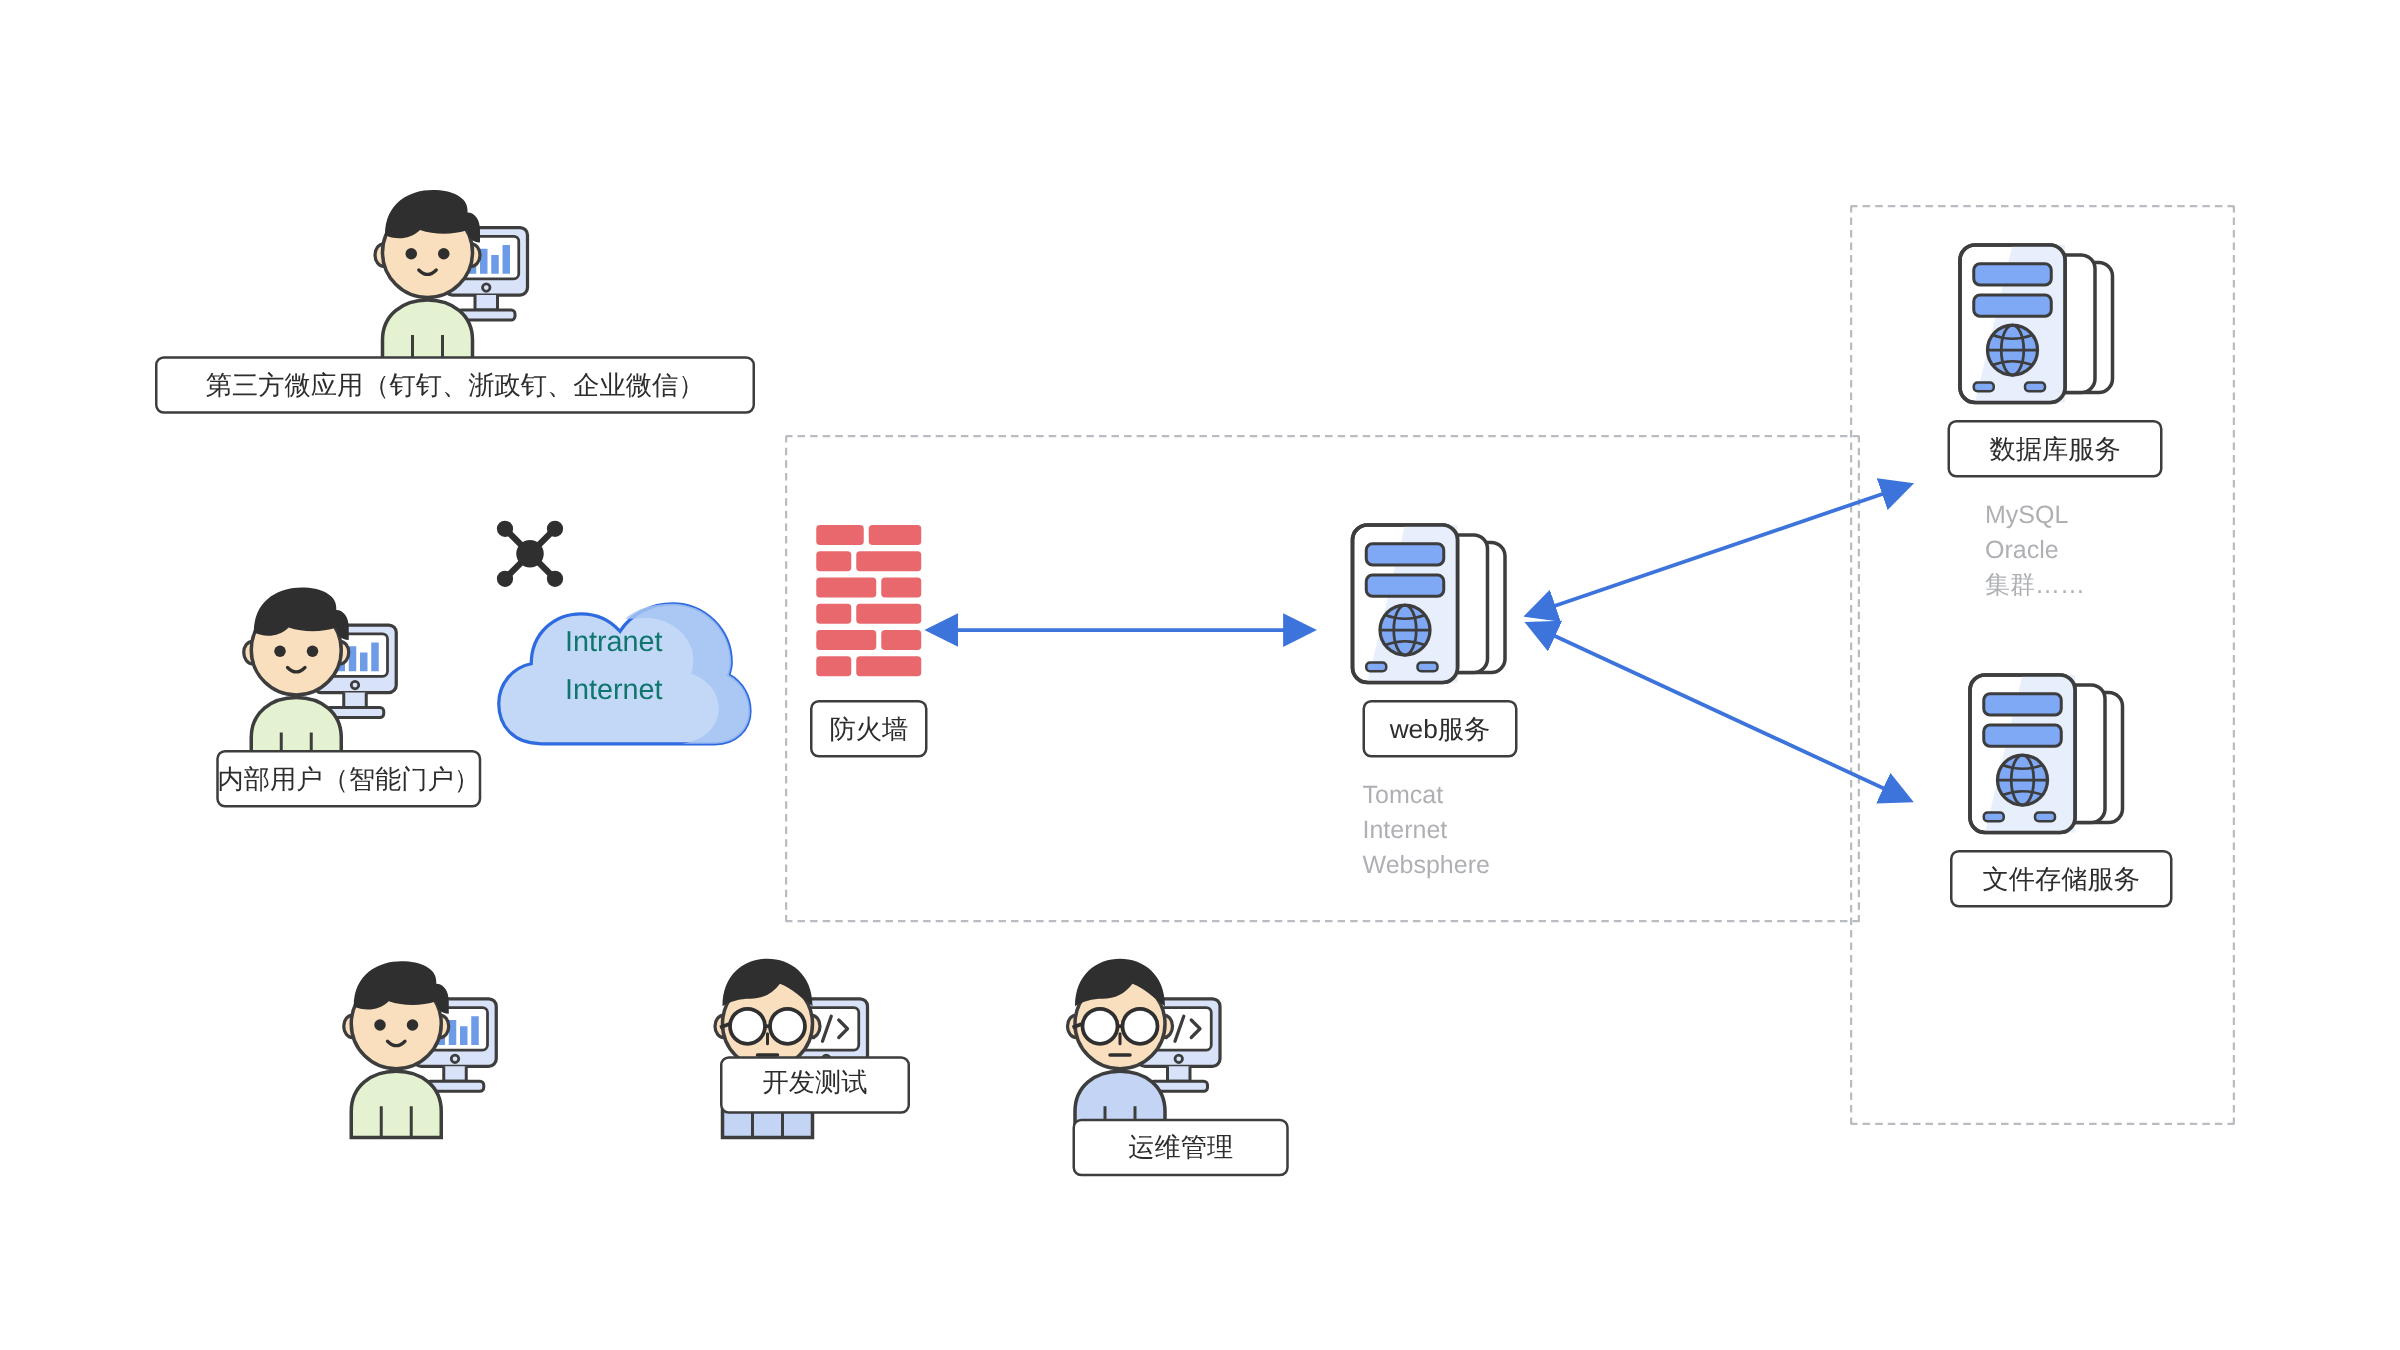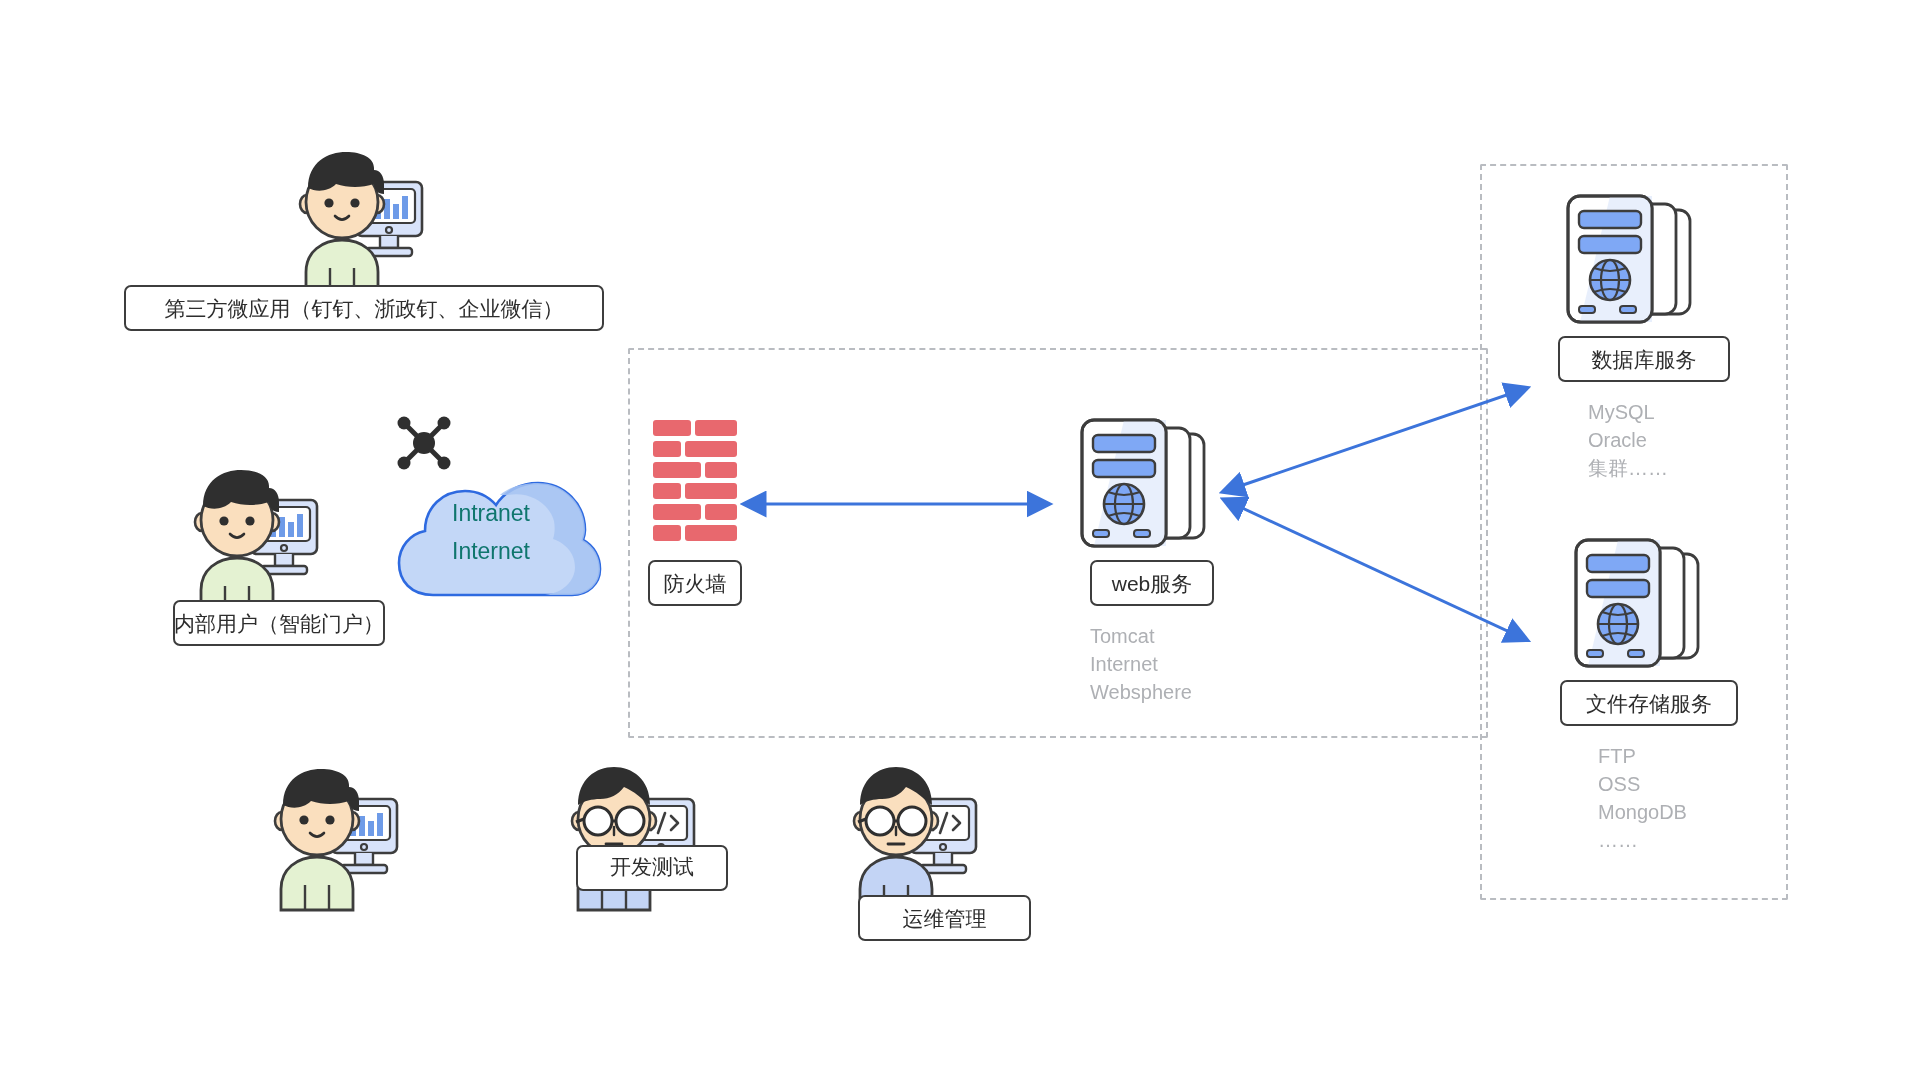--- a/index.html
+++ b/index.html
@@ -289,26 +289,20 @@
       <circle cx="46" cy="84" r="20" fill="#7FA8F5" stroke="#3d3d3d" stroke-width="2.6"></circle>
       <ellipse cx="46" cy="84" rx="9" ry="20" fill="none" stroke="#3d3d3d" stroke-width="2.2"></ellipse>
       <line x1="26" y1="84" x2="66" y2="84" stroke="#3d3d3d" stroke-width="2.2"></line>
       <path d="M30 72 Q46 78 62 72" fill="none" stroke="#3d3d3d" stroke-width="2"></path>
       <path d="M30 96 Q46 90 62 96" fill="none" stroke="#3d3d3d" stroke-width="2"></path>
       <rect x="15" y="110" width="16" height="7" rx="3" fill="#7FA8F5" stroke="#3d3d3d" stroke-width="2"></rect>
       <rect x="56" y="110" width="16" height="7" rx="3" fill="#7FA8F5" stroke="#3d3d3d" stroke-width="2"></rect>
     </svg>
   </div>
   <div class="node-label" style="left:1560px; top:680px; width:178px; height:44px;">文件存储服务</div>
-  <div class="subtext" style="left:1598px; top:742px;">
-    <div>FTP</div>
-    <div>OSS</div>
-    <div>MongoDB</div>
-    <div>……</div>
-  </div>
 
   <div class="ill" style="left:265px; top:765px;">
     <svg width="140" height="145" viewBox="0 0 140 145">
       <g>
         <rect x="66" y="34" width="66" height="54" rx="6" fill="#D8E3FA" stroke="#3d3d3d" stroke-width="2.6"></rect>
         <rect x="73" y="41" width="52" height="34" rx="4" fill="#ffffff" stroke="#3d3d3d" stroke-width="2.2"></rect>
         <rect x="85" y="58" width="6" height="13" fill="#6E9BE8"></rect>
         <rect x="94" y="51" width="6" height="20" fill="#6E9BE8"></rect>
         <rect x="103" y="56" width="6" height="15" fill="#6E9BE8"></rect>
         <rect x="112" y="48" width="6" height="23" fill="#6E9BE8"></rect>

